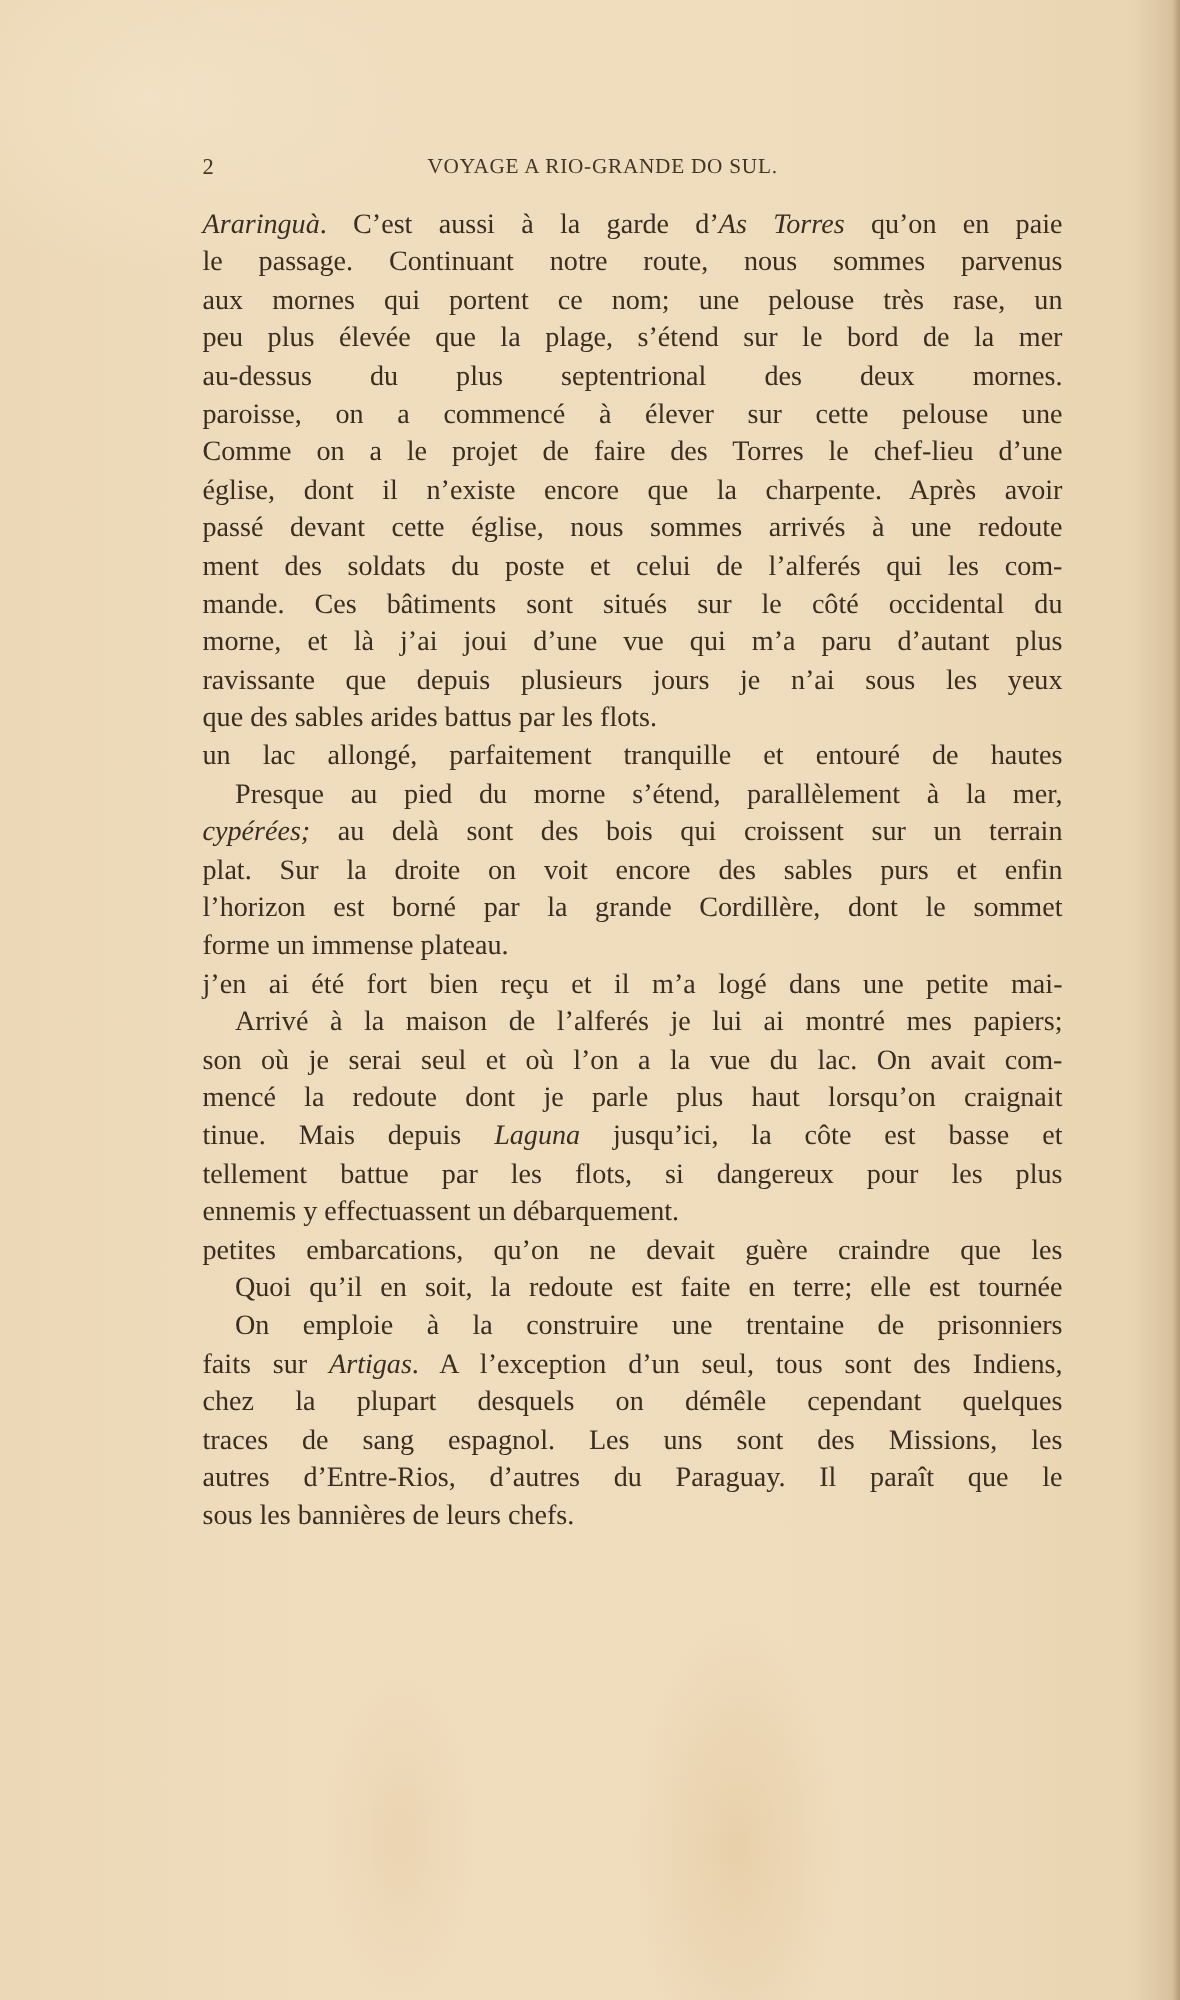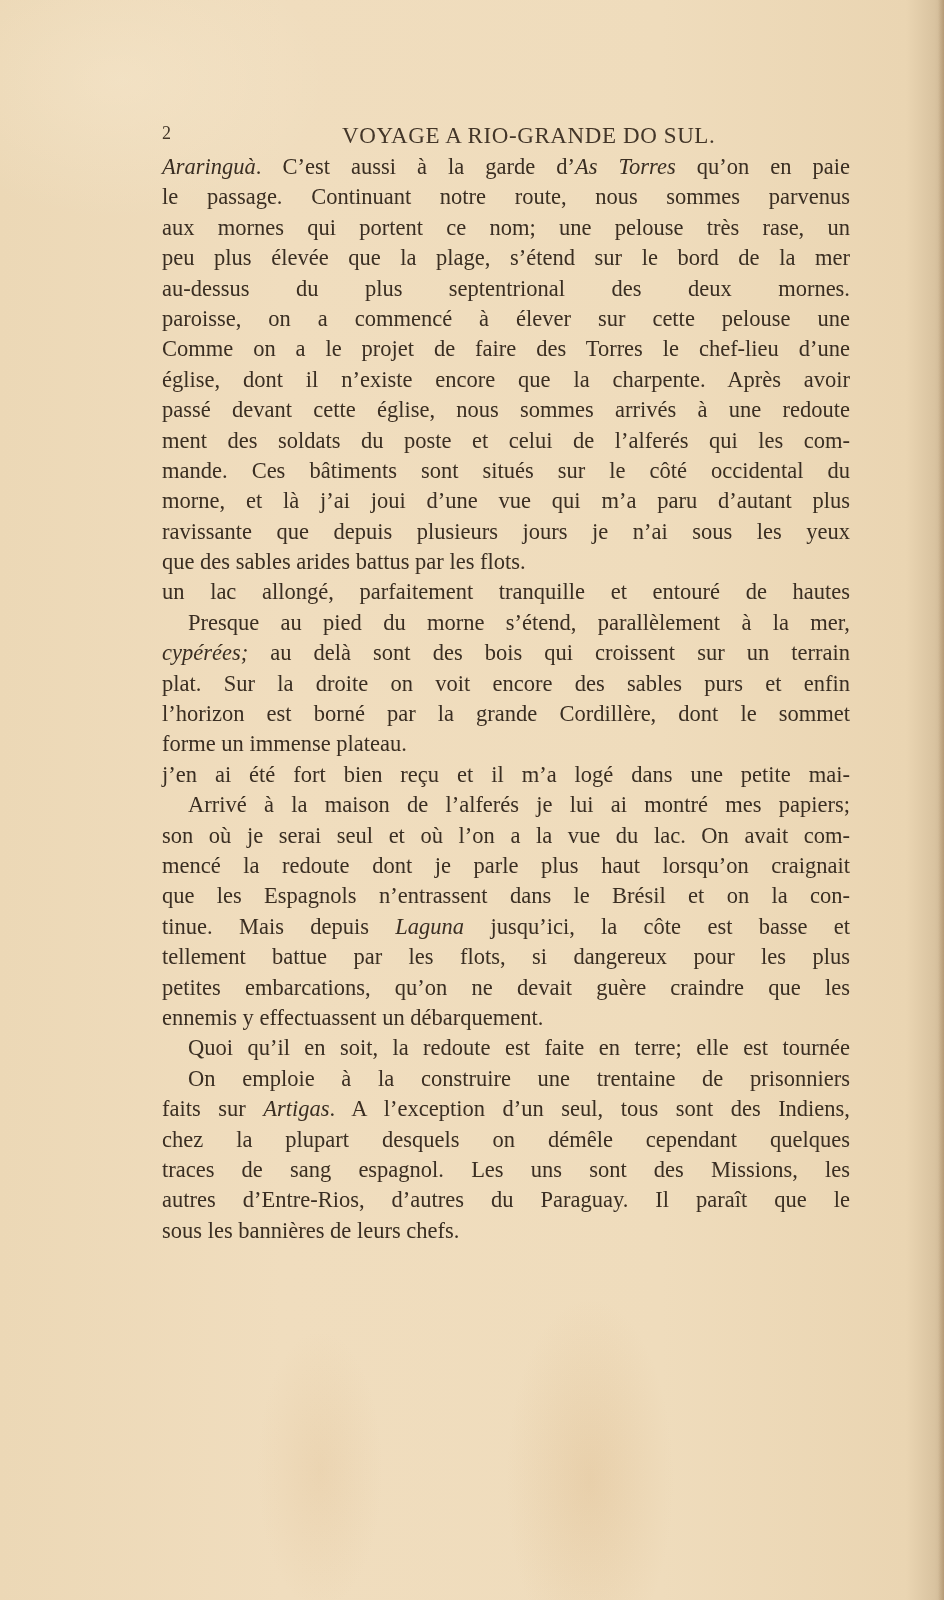--- a/index.html
+++ b/index.html
@@ -49,25 +49,25 @@
       position: absolute;
       left: 0;
       top: 5px;
       font-size: 18px;
     }
     .head-title {
       position: absolute;
       left: 180px;
       top: 5px;
       white-space: nowrap;
-      font-size: 23px;
+      font-size: 17px;
       letter-spacing: 0.6px;
     }
     .body-text {
-      margin-top: 0;
+      margin-top: 12px;
       font-size: 22.5px;
       line-height: 30.4px;
       text-align: justify;
       color: #3a2e22;
     }
     .line {
       display: block;
       text-align: justify;
       text-align-last: justify;
       white-space: nowrap;
@@ -117,25 +117,24 @@
         <span class="line"><span class="it">cypérées;</span><span> au delà sont des bois qui croissent sur un terrain</span></span>
         <span class="line"><span>plat. Sur la droite on voit encore des sables purs et enfin</span></span>
         <span class="line"><span>l’horizon est borné par la grande Cordillère, dont le sommet</span></span>
         <span class="line last"><span>forme un immense plateau.</span></span>
       </div>
       <div>
         <span class="line"><span>j’en ai été fort bien reçu et il m’a logé dans une petite mai-</span></span>
         <span class="line indent"><span>Arrivé à la maison de l’alferés je lui ai montré mes papiers;</span></span>
         <span class="line"><span>son où je serai seul et où l’on a la vue du lac. On avait com-</span></span>
         <span class="line"><span>mencé la redoute dont je parle plus haut lorsqu’on craignait</span></span>
-        <span class="line"><span>que les Espagnols n’entrassent dans le Brésil et on la con-</span></span>
         <span class="line"><span>tinue. Mais depuis </span><span class="it">Laguna</span><span> jusqu’ici, la côte est basse et</span></span>
         <span class="line"><span>tellement battue par les flots, si dangereux pour les plus</span></span>
+        <span class="line last"><span>ennemis y effectuassent un débarquement.</span></span>
         <span class="line"><span>petites embarcations, qu’on ne devait guère craindre que les</span></span>
-        <span class="line last"><span>ennemis y effectuassent un débarquement.</span></span>
       </div>
       <div>
         <span class="line indent"><span>Quoi qu’il en soit, la redoute est faite en terre; elle est tournée</span></span>
       </div>
       <div>
         <span class="line indent"><span>On emploie à la construire une trentaine de prisonniers</span></span>
         <span class="line"><span>faits sur </span><span class="it">Artigas</span><span>. A l’exception d’un seul, tous sont des Indiens,</span></span>
         <span class="line"><span>chez la plupart desquels on démêle cependant quelques</span></span>
         <span class="line"><span>traces de sang espagnol. Les uns sont des Missions, les</span></span>
         <span class="line"><span>autres d’Entre-Rios, d’autres du Paraguay. Il paraît que le</span></span>

